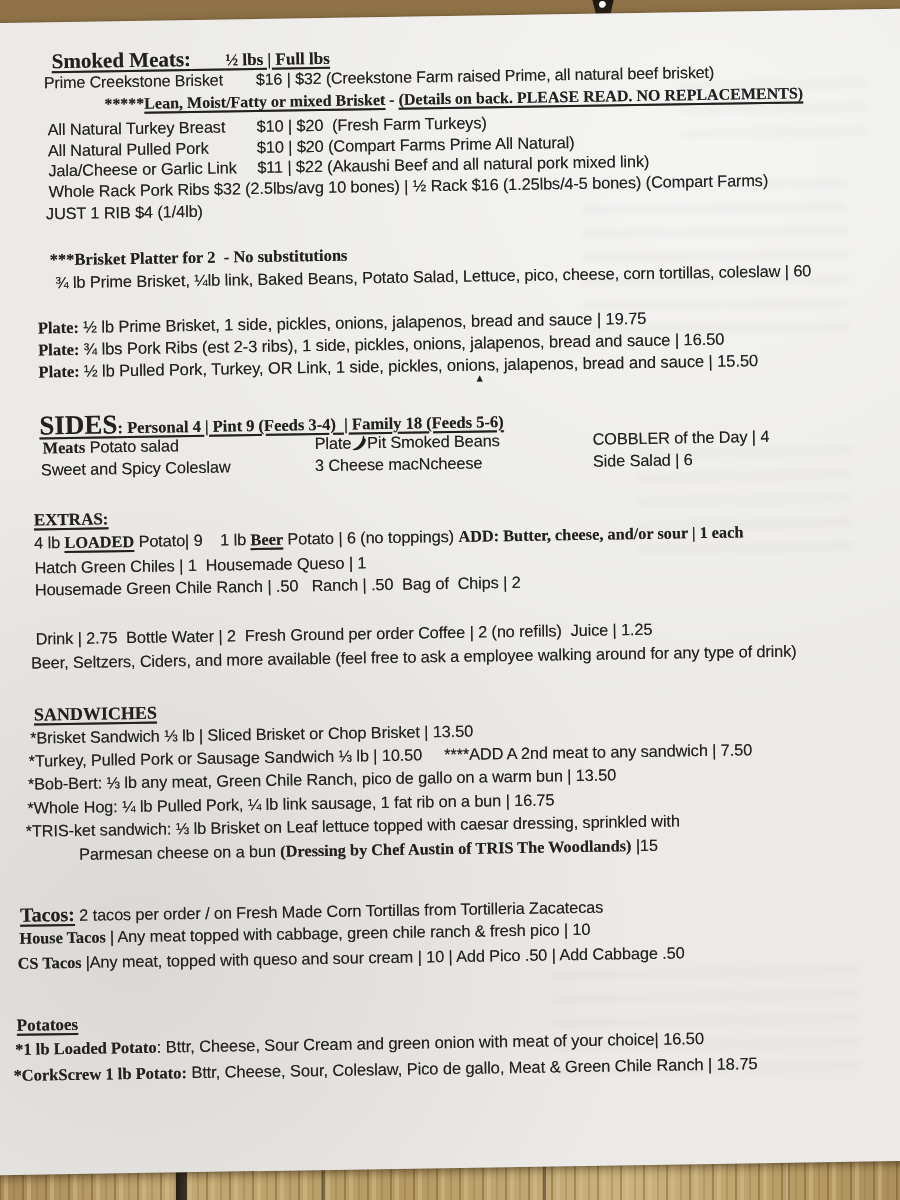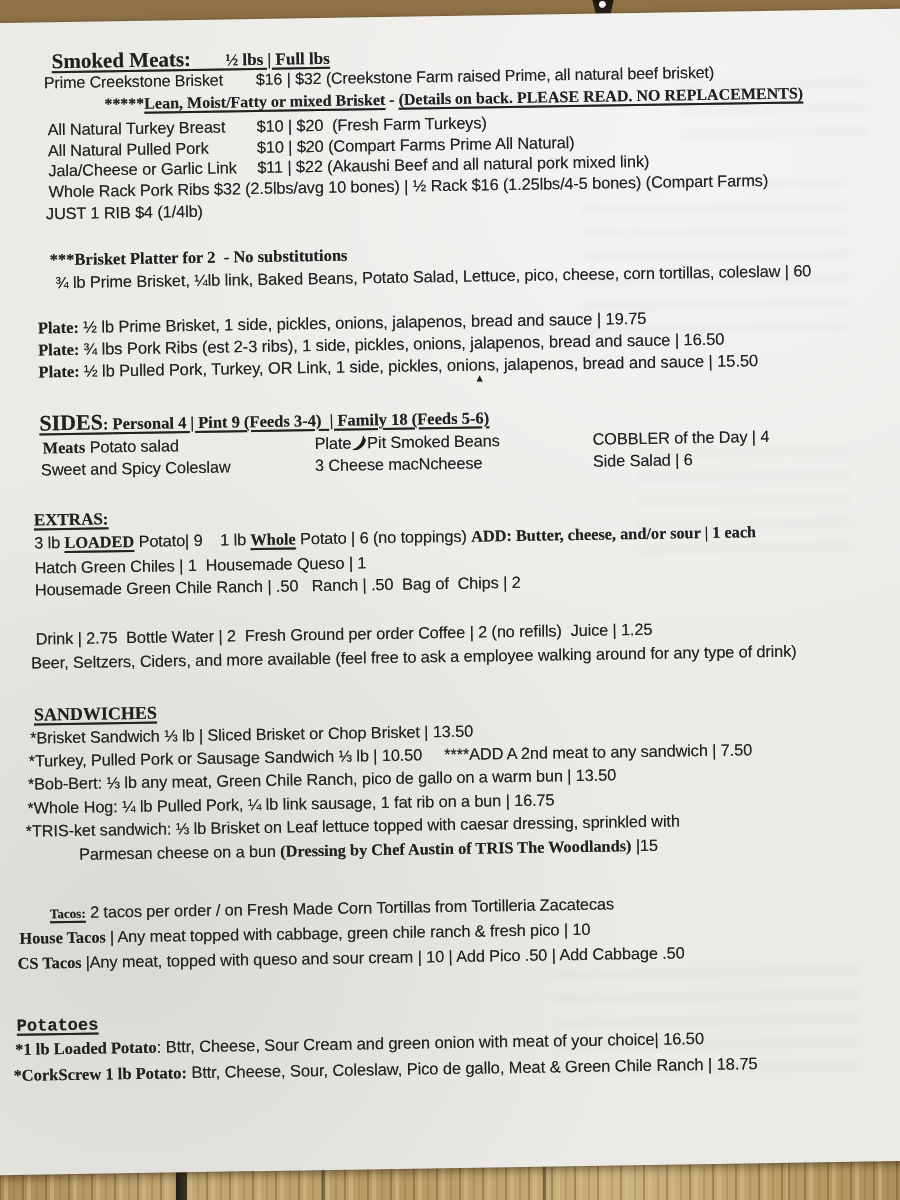--- a/index.html
+++ b/index.html
@@ -93,38 +93,38 @@
       <div class="line" style="left: 67px; top: 118px; color: rgb(34, 33, 32);"><span class="cell" style="width: 209px;">All Natural Pulled Pork</span><span>$10 | $20 (Compart Farms Prime All Natural)</span></div>
       <div class="line" style="left: 67px; top: 138px; color: rgb(34, 33, 32);"><span class="cell" style="width: 209px;">Jala/Cheese or Garlic Link</span><span>$11 | $22 (Akaushi Beef and all natural pork mixed link)</span></div>
       <div class="line" style="left: 67px; top: 159px; color: rgb(34, 33, 32);"><span>Whole Rack Pork Ribs $32 (2.5lbs/avg 10 bones) | ½ Rack $16 (1.25lbs/4-5 bones) (Compart Farms)</span></div>
       <div class="line" style="left: 64px; top: 181px; color: rgb(34, 33, 32);"><span>JUST 1 RIB $4 (1/4lb)</span></div>
       <div class="line" style="left: 67px; top: 227px; color: rgb(34, 33, 32); font-size: 16.5px;"><span class="b">***Brisket Platter for 2  - No substitutions</span></div>
       <div class="line" style="left: 72px; top: 250px; color: rgb(34, 33, 32);"><span>¾ lb Prime Brisket, ¼lb link, Baked Beans, Potato Salad, Lettuce, pico, cheese, corn tortillas, coleslaw | 60</span></div>
       <div class="line" style="left: 54px; top: 295px; color: rgb(34, 33, 32); font-size: 16.5px;"><span class="b">Plate: </span><span>½ lb Prime Brisket, 1 side, pickles, onions, jalapenos, bread and sauce | 19.75</span></div>
       <div class="line" style="left: 54px; top: 317px; color: rgb(34, 33, 32); font-size: 16.5px;"><span class="b">Plate: </span><span>¾ lbs Pork Ribs (est 2-3 ribs), 1 side, pickles, onions, jalapenos, bread and sauce | 16.50</span></div>
       <div class="line" style="left: 54px; top: 339px; color: rgb(34, 33, 32); font-size: 16.5px;"><span class="b">Plate: </span><span>½ lb Pulled Pork, Turkey, OR Link, 1 side, pickles, onions, jalapenos, bread and sauce | 15.50</span></div>
       <div class="line" style="left: 490px; top: 357px; color: rgb(34, 33, 32); font-size: 10px;"><span>▲</span></div>
-      <div class="line" style="left: 54px; top: 387px; color: rgb(34, 33, 32);"><span class="b u" style="font-size: 22px;">SIDES</span><span class="b u" style="font-size: 16.5px;">: </span><span class="b u" style="font-size: 16.5px;">Personal 4 | Pint 9 (Feeds 3-4)  | Family 18 (Feeds 5-6)</span></div>
+      <div class="line" style="left: 54px; top: 387px; color: rgb(34, 33, 32);"><span class="b u" style="font-size: 27px;">SIDES</span><span class="b u" style="font-size: 16.5px;">: </span><span class="b u" style="font-size: 16.5px;">Personal 4 | Pint 9 (Feeds 3-4)  | Family 18 (Feeds 5-6)</span></div>
       <div class="line" style="left: 57px; top: 415px; color: rgb(34, 33, 32);"><span class="cell" style="width: 272px;"><span class="b">Meats</span><span> Potato salad</span></span><span class="cell" style="width: 278px;"><span>Plate</span><span class="icon-chili"><svg width="16" height="15" viewBox="0 0 16 15">
               <path fill="#1e1d1c" d="M11.2 2.4 C10.9 1.2 11.6 0.3 12.5 0.4 C12.8 0.9 12.8 1.7 12.3 2.3 C13.8 2.8 14.5 4.0 14.2 5.2 C13.7 7.8 12.0 10.6 9.2 12.5 C6.9 14.1 3.7 15.1 1.4 14.7 C0.8 14.6 0.7 14.1 1.2 13.8 C5.1 12.2 8.8 9.3 10.2 5.3 C10.6 4.3 10.6 3.4 11.2 2.4 Z"></path>
             </svg></span><span>Pit Smoked Beans</span></span><span>COBBLER of the Day | 4</span></div>
       <div class="line" style="left: 55px; top: 437px; color: rgb(34, 33, 32);"><span class="cell" style="width: 274px;">Sweet and Spicy Coleslaw</span><span class="cell" style="width: 278px;">3 Cheese macNcheese</span><span>Side Salad | 6</span></div>
       <div class="line" style="left: 47px; top: 487px; color: rgb(34, 33, 32);"><span class="b u" style="font-size: 17px;">EXTRAS:</span></div>
-      <div class="line" style="left: 47px; top: 510px; color: rgb(34, 33, 32);"><span>3 lb </span><span class="b u">LOADED</span><span> Potato| 9    1 lb </span><span class="b u">Whole</span><span> Potato | 6 (no toppings) </span><span class="b">ADD: Butter, cheese, and/or sour | 1 each</span></div>
+      <div class="line" style="left: 47px; top: 510px; color: rgb(34, 33, 32);"><span>4 lb </span><span class="b u">LOADED</span><span> Potato| 9    1 lb </span><span class="b u">Beer</span><span> Potato | 6 (no toppings) </span><span class="b">ADD: Butter, cheese, and/or sour | 1 each</span></div>
       <div class="line" style="left: 47px; top: 535px; color: rgb(34, 33, 32);"><span>Hatch Green Chiles | 1  Housemade Queso | 1</span></div>
       <div class="line" style="left: 47px; top: 557px; color: rgb(34, 33, 32);"><span>Housemade Green Chile Ranch | .50   Ranch | .50  Bag of  Chips | 2</span></div>
       <div class="line" style="left: 47px; top: 606px; color: rgb(34, 33, 32);"><span>Drink | 2.75  Bottle Water | 2  Fresh Ground per order Coffee | 2 (no refills)  Juice | 1.25</span></div>
       <div class="line" style="left: 42px; top: 630px; color: rgb(34, 33, 32);"><span>Beer, Seltzers, Ciders, and more available (feel free to ask a employee walking around for any type of drink)</span></div>
       <div class="line" style="left: 44px; top: 681px; color: rgb(34, 33, 32);"><span class="b u" style="font-size: 18px;">SANDWICHES</span></div>
       <div class="line" style="left: 40px; top: 705px; color: rgb(34, 33, 32);"><span>*Brisket Sandwich ⅓ lb | Sliced Brisket or Chop Brisket | 13.50</span></div>
       <div class="line" style="left: 38px; top: 728px; color: rgb(34, 33, 32);"><span>*Turkey, Pulled Pork or Sausage Sandwich ⅓ lb | 10.50     ****ADD A 2nd meat to any sandwich | 7.50</span></div>
       <div class="line" style="left: 37px; top: 751px; color: rgb(34, 33, 32);"><span>*Bob-Bert: ⅓ lb any meat, Green Chile Ranch, pico de gallo on a warm bun | 13.50</span></div>
       <div class="line" style="left: 36px; top: 775px; color: rgb(34, 33, 32);"><span>*Whole Hog: ¼ lb Pulled Pork, ¼ lb link sausage, 1 fat rib on a bun | 16.75</span></div>
       <div class="line" style="left: 34px; top: 798px; color: rgb(34, 33, 32);"><span>*TRIS-ket sandwich: ⅓ lb Brisket on Leaf lettuce topped with caesar dressing, sprinkled with</span></div>
       <div class="line" style="left: 87px; top: 822px; color: rgb(34, 33, 32);"><span>Parmesan cheese on a bun </span><span class="b">(Dressing by Chef Austin of TRIS The Woodlands)</span><span> |15</span></div>
-      <div class="line" style="left: 27px; top: 880px; color: rgb(34, 33, 32);"><span class="b u" style="font-size: 13px; margin-left: 30px;">Tacos:</span><span> 2 tacos per order / on Fresh Made Corn Tortillas from Tortilleria Zacatecas</span></div>
+      <div class="line" style="left: 27px; top: 880px; color: rgb(34, 33, 32);"><span class="b u" style="font-size: 20px;">Tacos:</span><span> 2 tacos per order / on Fresh Made Corn Tortillas from Tortilleria Zacatecas</span></div>
       <div class="line" style="left: 26px; top: 905px; color: rgb(34, 33, 32);"><span class="b">House Tacos </span><span>| Any meat topped with cabbage, green chile ranch &amp; fresh pico | 10</span></div>
       <div class="line" style="left: 24px; top: 930px; color: rgb(34, 33, 32);"><span class="b">CS Tacos </span><span>|Any meat, topped with queso and sour cream | 10 | Add Pico .50 | Add Cabbage .50</span></div>
-      <div class="line" style="left: 22px; top: 992px; color: rgb(34, 33, 32);"><span class="b u" style="font-size: 17px; font-family: Liberation Mono, monospace;">Potatoes</span></div>
+      <div class="line" style="left: 22px; top: 992px; color: rgb(34, 33, 32);"><span class="b u" style="font-size: 17px;">Potatoes</span></div>
       <div class="line" style="left: 20px; top: 1016px; color: rgb(34, 33, 32); font-size: 16.5px;"><span class="b">*1 lb Loaded Potato</span><span>: Bttr, Cheese, Sour Cream and green onion with meat of your choice| 16.50</span></div>
       <div class="line" style="left: 18px; top: 1042px; color: rgb(34, 33, 32); font-size: 16.5px;"><span class="b">*CorkScrew 1 lb Potato:</span><span> Bttr, Cheese, Sour, Coleslaw, Pico de gallo, Meat &amp; Green Chile Ranch | 18.75</span></div>
     </div>
 </div>
 
 </body></html>

